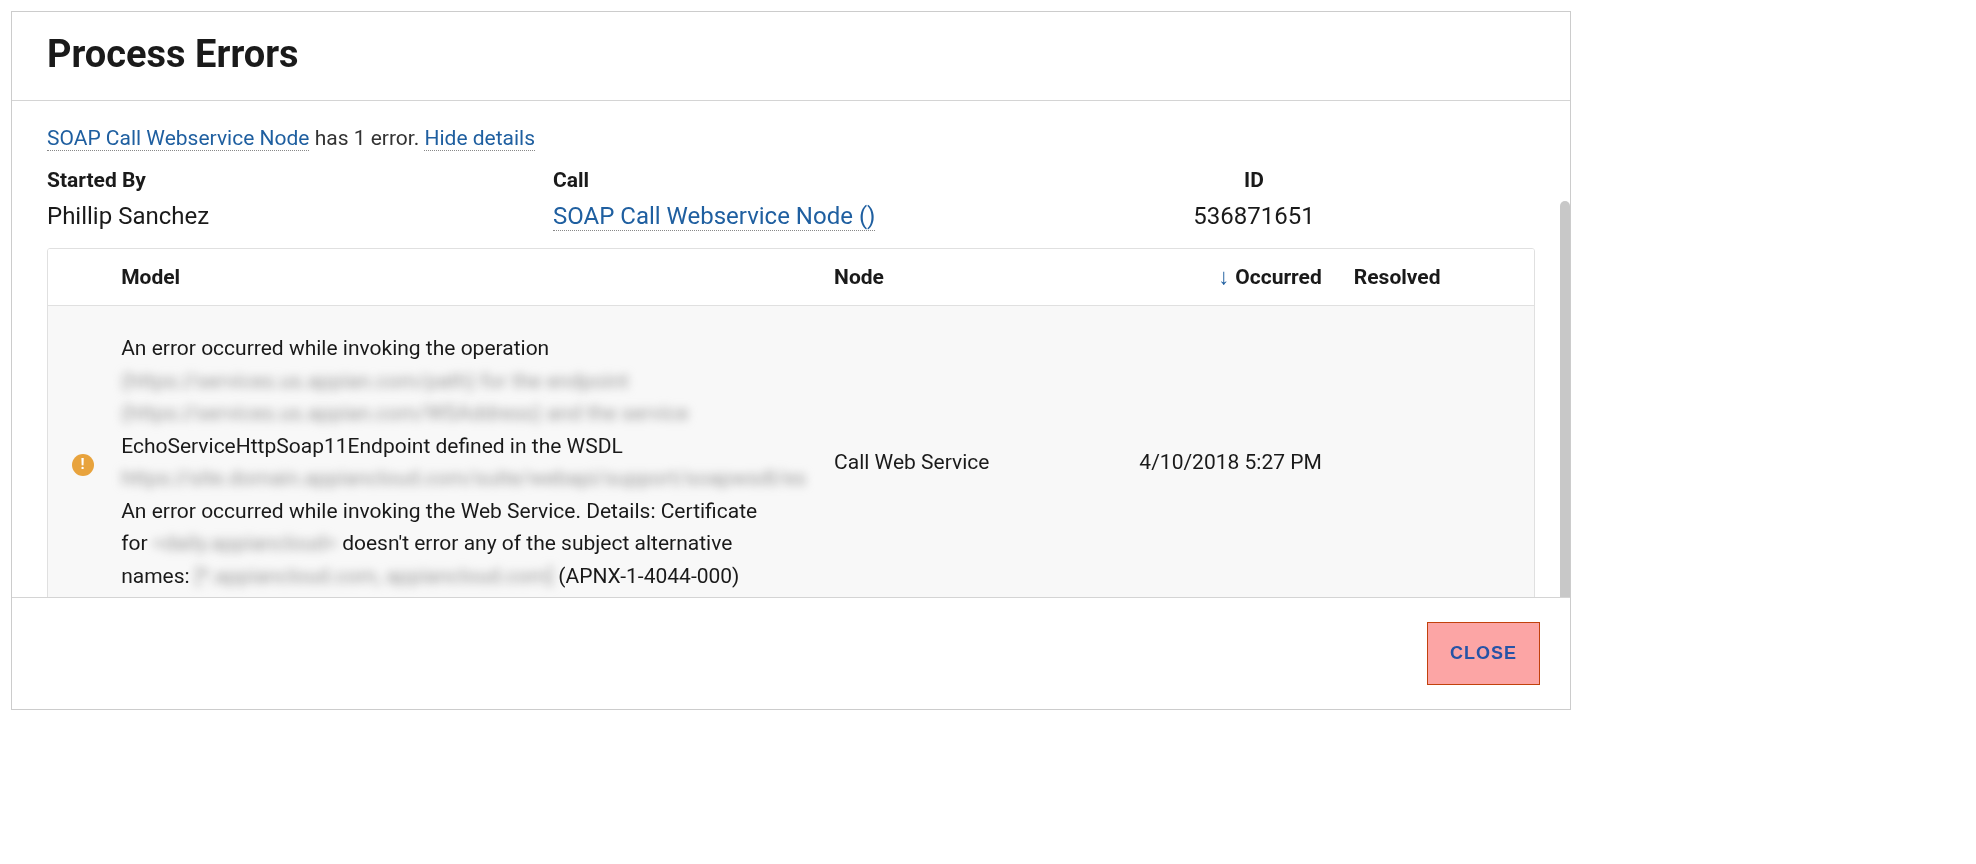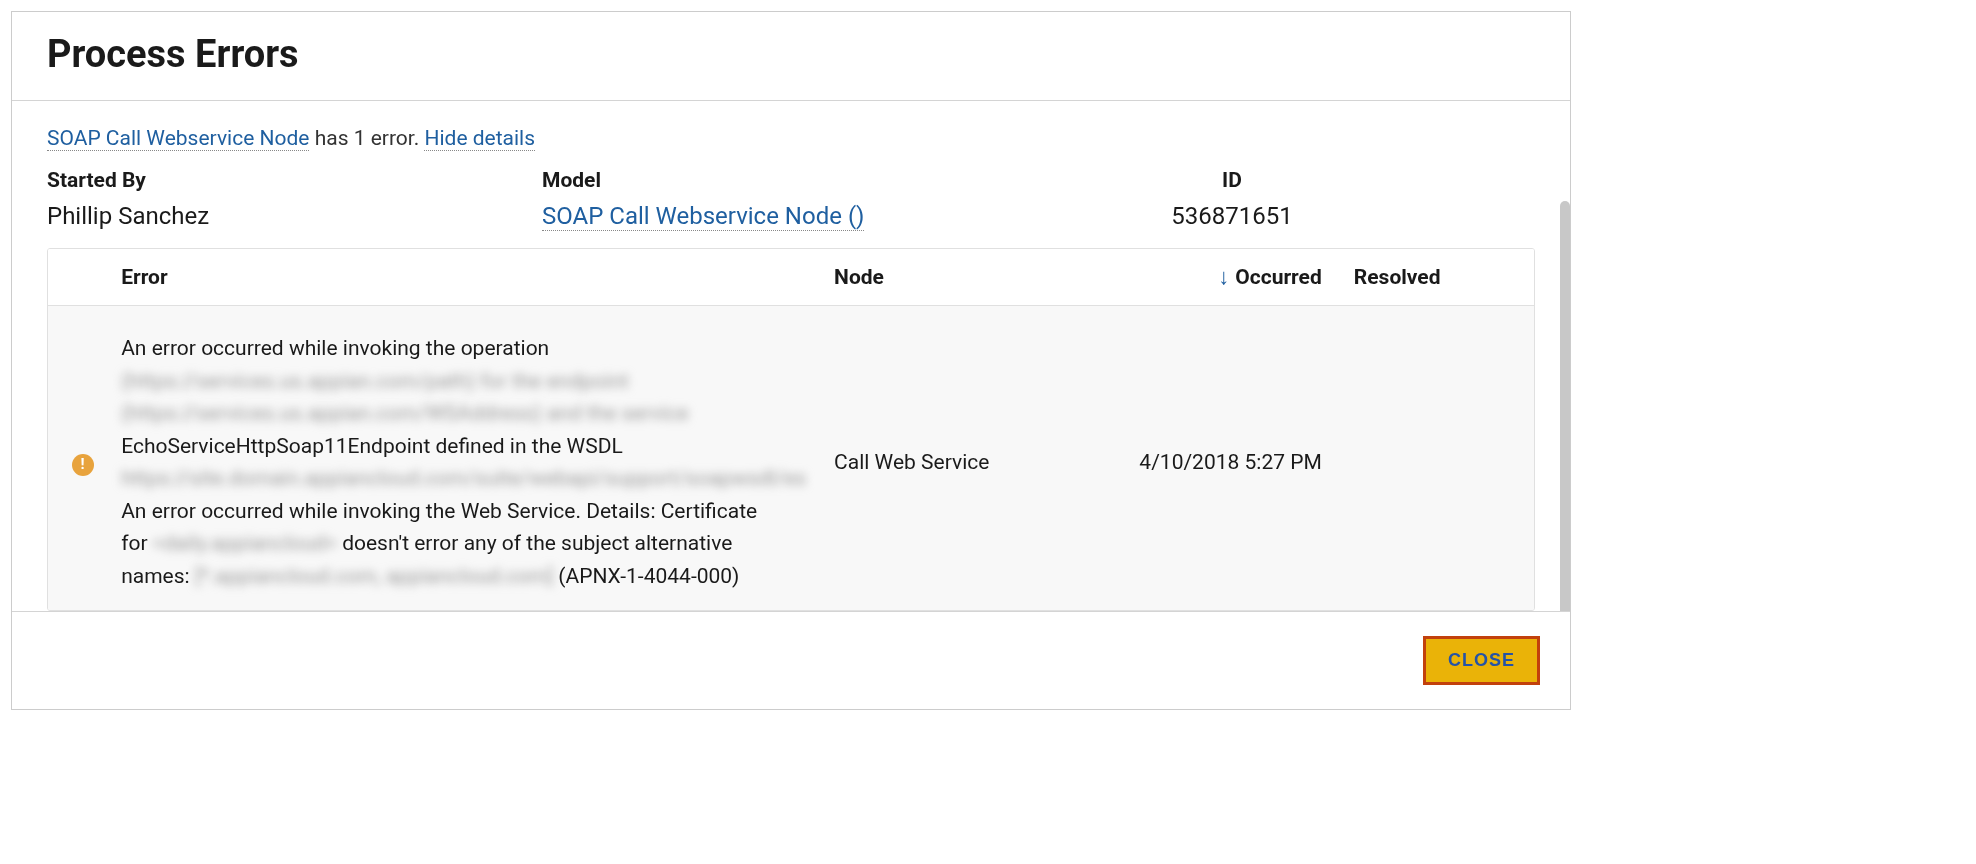--- a/index.html
+++ b/index.html
@@ -50,21 +50,21 @@
     margin-bottom: 18px;
   }
   .link {
     color: #1f5fa0;
     border-bottom: 1px dotted #888;
     cursor: pointer;
     text-decoration: none;
   }
   .info-row {
     display: flex;
-    gap: 0;
+    gap: 11px;
     margin-bottom: 18px;
   }
   .info-col {
     flex: 0 0 auto;
   }
   .info-col.col1 { width: 495px; }
   .info-col.col2 { width: 490px; }
   .info-col.col3 { width: 400px; text-align: center; }
   .info-label {
     font-size: 21px;
@@ -147,27 +147,27 @@
   .err-line {
     display: block;
   }
   .dialog-footer {
     border-top: 1px solid #d4d4d4;
     padding: 24px 30px;
     display: flex;
     justify-content: flex-end;
   }
   .btn-close {
-    border: 3px solid #c2410c;
-    background: #eab308;
+    border: 1px solid #c2410c;
+    background: #fca5a5;
     color: #2653a6;
     font-size: 18px;
     font-weight: 600;
     letter-spacing: 1px;
-    padding: 11px 22px;
+    padding: 20px 22px;
     cursor: pointer;
     text-transform: uppercase;
   }
 </style>
 </head>
 <body>
 
 <div class="dialog">
 
   <div class="dialog-header">
@@ -179,35 +179,35 @@
     <div class="summary-line">
       <a class="link">SOAP Call Webservice Node</a><span> has 1 error. </span><a class="link">Hide details</a>
     </div>
 
     <div class="info-row">
       <div class="info-col col1">
         <div class="info-label">Started By</div>
         <div class="info-value">Phillip Sanchez</div>
       </div>
       <div class="info-col col2">
-        <div class="info-label">Model</div>
+        <div class="info-label">Call</div>
         <div class="info-value"><a class="link">SOAP Call Webservice Node ()</a></div>
       </div>
       <div class="info-col col3">
         <div class="info-label">ID</div>
         <div class="info-value">536871651</div>
       </div>
     </div>
 
     <div class="table-wrap">
       <table>
         <thead>
           <tr>
             <th class="col-icon"></th>
-            <th class="col-error">Error</th>
+            <th class="col-error">Model</th>
             <th class="col-node">Node</th>
             <th class="col-occurred">
               <span class="sort-indicator">
                 <span class="sort-arrow">↓</span>
                 <span>Occurred</span>
               </span>
             </th>
             <th class="col-resolved">Resolved</th>
           </tr>
         </thead>

